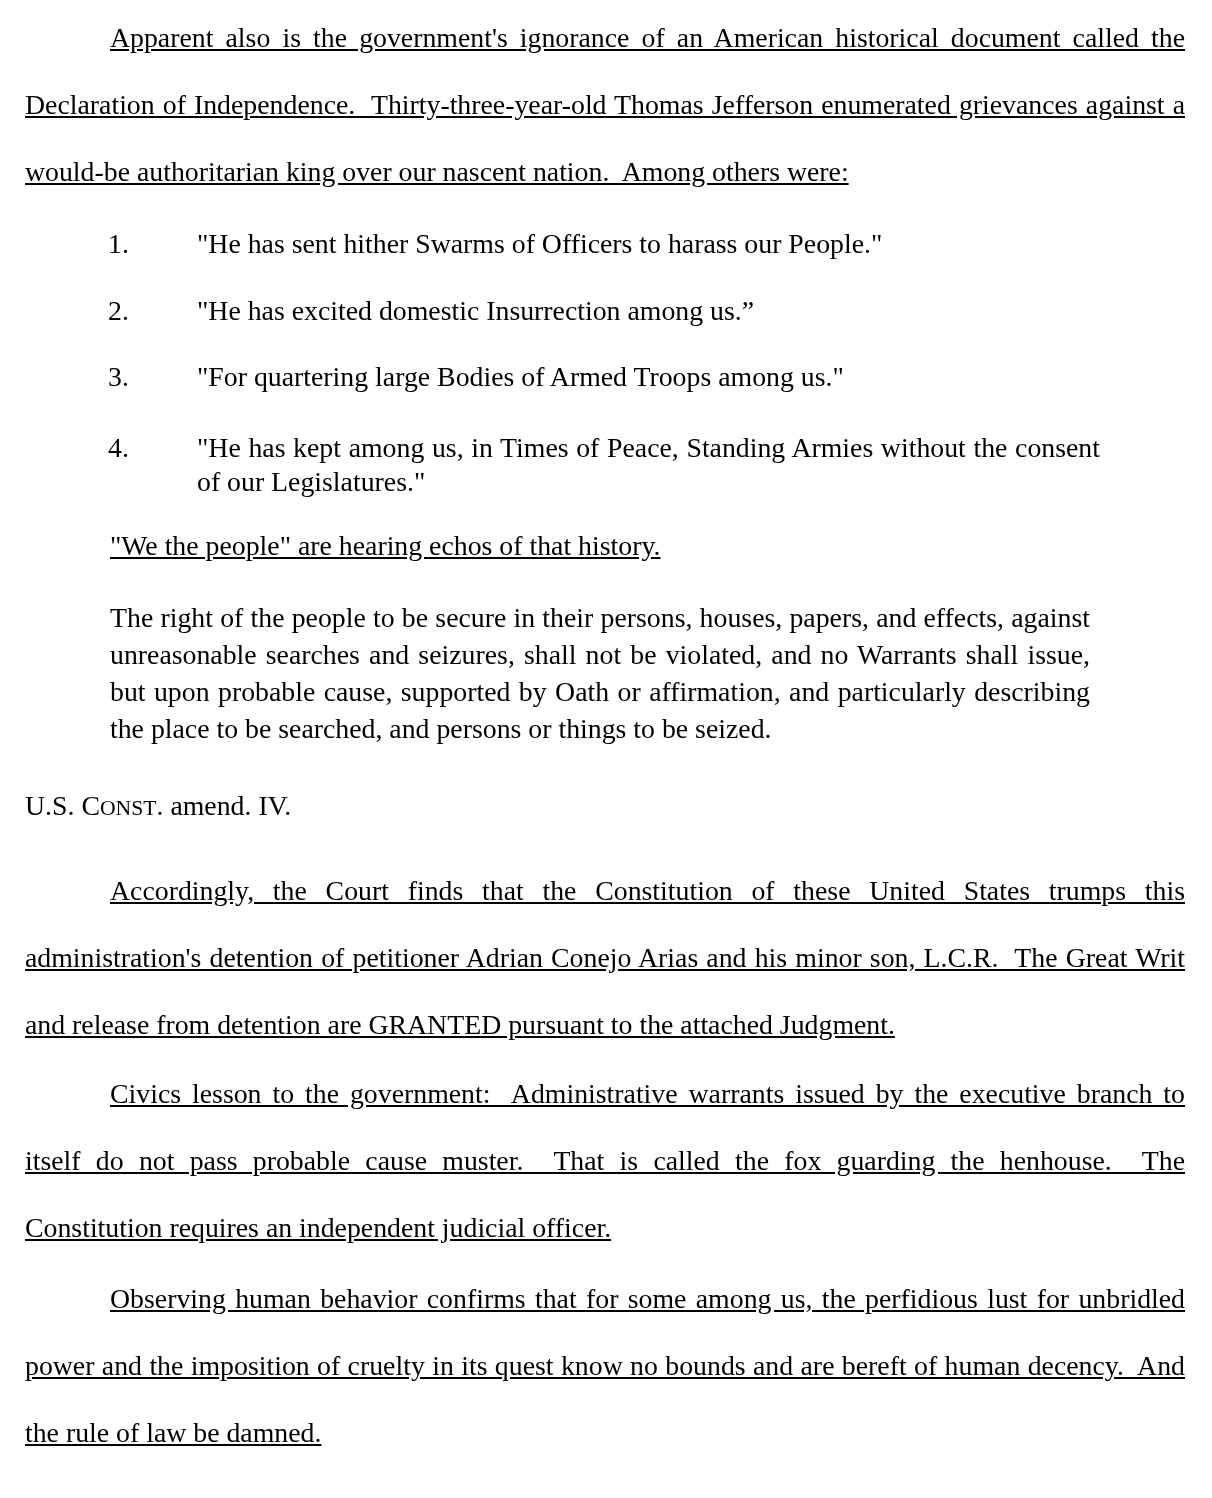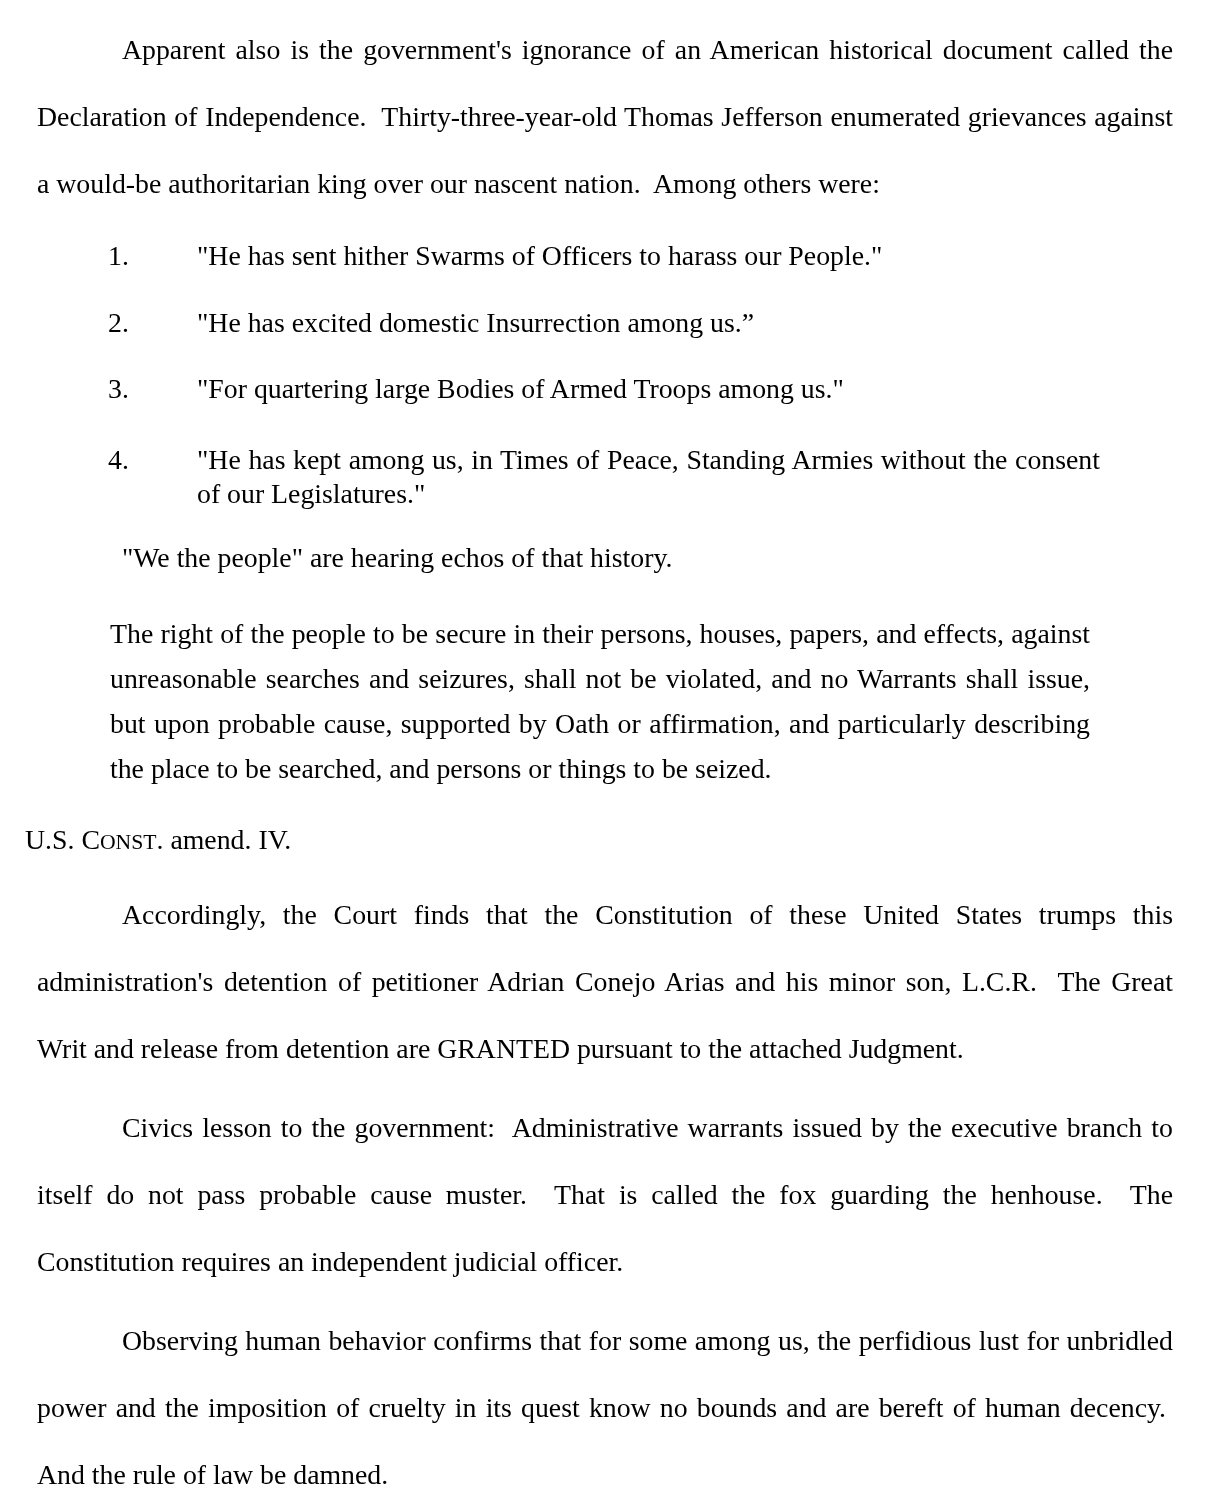--- a/index.html
+++ b/index.html
@@ -13,23 +13,24 @@
     overflow: hidden;
     color: #000000;
     font-family: "Liberation Serif", "DejaVu Serif", serif;
     font-size: 27.8px;
     -webkit-font-smoothing: antialiased;
   }
   .page {
     padding: 4px 27px 0 25px;
   }
   .para {
-    margin: 12px;
+    margin: 0;
     line-height: 67px;
     text-align: justify;
+    text-decoration: underline;
   }
   .indent {
     text-indent: 85px;
   }
   .grievance {
     position: relative;
     margin: 0;
     line-height: 33.5px;
     padding-left: 172px;
     padding-right: 85px;
@@ -43,26 +44,26 @@
   .mt22   { margin-top: 22px; }
   .mt33-5 { margin-top: 33.5px; }
   .mt32-5 { margin-top: 32.5px; }
   .mt37-5 { margin-top: 37.5px; }
   .mt14   { margin-top: 14px; }
   .mt5    { margin-top: 5px; }
   .mt2    { margin-top: 2px; }
   .mt4    { margin-top: 4px; }
   .quote {
     margin: 20px 95px 0 85px;
-    line-height: 45px;
+    line-height: 37px;
     text-align: justify;
   }
   .citation {
     margin: 15px 0 0 0;
-    line-height: 67px;
+    line-height: 87px;
     text-align: left;
   }
   .smallcaps {
     font-size: 0.78em;
   }
 </style>
 </head>
 <body>
 
 <div class="page">

